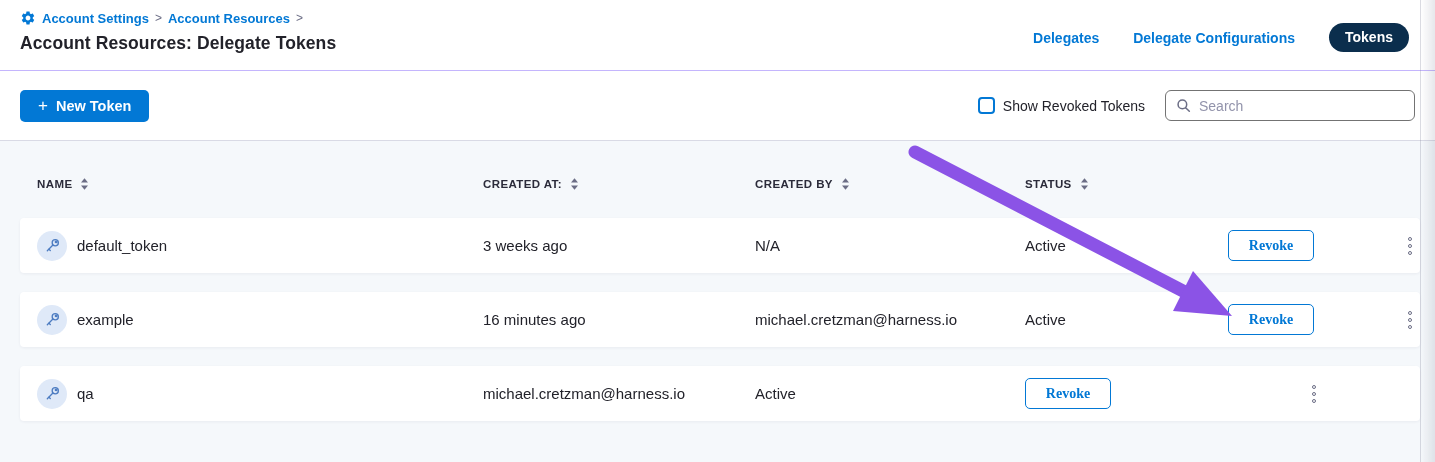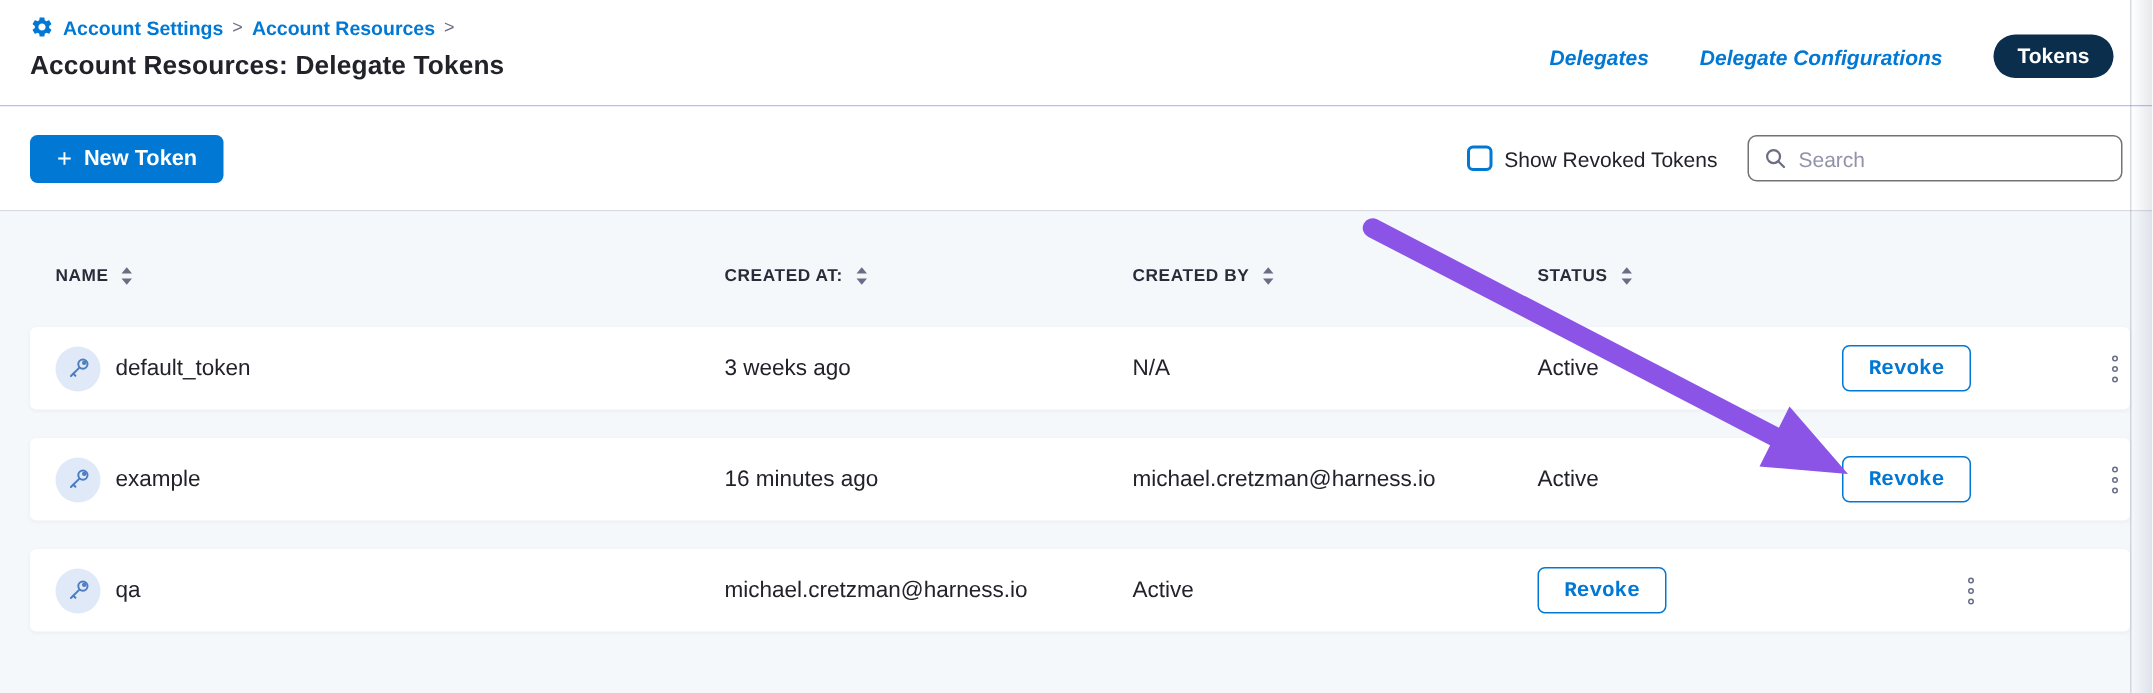--- a/index.html
+++ b/index.html
@@ -8,21 +8,21 @@
   .screen { position: relative; width: 1435px; height: 462px; overflow: hidden; background: #fff; }
 
   
   .page-header { height: 71px; border-bottom: 1px solid #c4b5fd; display: flex; justify-content: space-between; align-items: flex-start; padding: 10px 26px 0 20px; }
   .breadcrumb { display: flex; align-items: center; gap: 6px; font-size: 13px; font-weight: 600; }
   .breadcrumb a { color: #0278d5; text-decoration: none; cursor: pointer; }
   .crumb-sep { color: #6b6d85; font-size: 12px; font-weight: 400; }
   .page-title { font-size: 17.5px; font-weight: 700; color: #22222a; margin-top: 7px; letter-spacing: .1px; }
   .gear-icon { width: 16px; height: 16px; display: inline-block; flex: 0 0 auto; }
   .top-nav { display: flex; align-items: center; gap: 34px; margin-top: 13px; }
-  .top-nav .nav-link { color: #0278d5; font-size: 14px; font-weight: 700; text-decoration: none; cursor: pointer; font-style: italic; }
+  .top-nav .nav-link { color: #0278d5; font-size: 14px; font-weight: 700; text-decoration: none; cursor: pointer; }
   .nav-pill { background: #0b2e4d; color: #fff; font-size: 14px; font-weight: 700; padding: 6px 16px 7px; border-radius: 999px; cursor: pointer; }
 
   
   .toolbar { height: 70px; border-bottom: 1px solid #d9dae5; display: flex; align-items: center; justify-content: space-between; padding: 0 20px; background: #fff; }
   .btn-primary { display: inline-flex; align-items: center; gap: 8px; background: #0278d5; color: #fff; border: none; border-radius: 5px; height: 32px; padding: 0 18px; font-size: 14.5px; font-weight: 600; font-family: inherit; cursor: pointer; }
   .btn-primary .plus { font-size: 17px; font-weight: 400; line-height: 1; }
   .toolbar-right { display: flex; align-items: center; gap: 20px; }
   .checkbox-group { display: flex; align-items: center; gap: 8px; cursor: pointer; }
   .checkbox { width: 17px; height: 17px; border: 2px solid #0278d5; border-radius: 4px; background: #fff; flex: 0 0 auto; }
   .checkbox-label { font-size: 14px; color: #22222a; }
@@ -34,21 +34,21 @@
   .table-area { height: 321px; background: #f5f8fb; padding-top: 30px; }
   .grid-cols { display: grid; grid-template-columns: 446px 272px 270px 203px 132px 1fr; align-items: center; }
   .table-head { margin: 0 15px 0 20px; padding-left: 17px; height: 26px; }
   .th { display: flex; align-items: center; gap: 8px; font-size: 11.5px; font-weight: 700; color: #2b2b3a; letter-spacing: .4px; }
   .sort-btn { display: inline-flex; cursor: pointer; }
   .row-card { margin: 0 15px 19px 20px; margin-top: 21px; background: #fff; border-radius: 4px; height: 55px; padding-left: 17px; box-shadow: 0 1px 3px rgba(40,41,61,.06); }
   .row-card + .row-card { margin-top: 0; }
   .cell { font-size: 15px; color: #22222a; }
   .name-cell { display: flex; align-items: center; gap: 10px; }
   .key-avatar { width: 30px; height: 30px; border-radius: 50%; background: #dfe9f8; display: flex; align-items: center; justify-content: center; flex: 0 0 auto; }
-  .btn-revoke { width: 86px; height: 31px; background: #fff; border: 1.5px solid #0278d5; color: #0278d5; border-radius: 5px; font-size: 14px; font-weight: 700; font-family: Liberation Mono, monospace; cursor: pointer; }
+  .btn-revoke { width: 86px; height: 31px; background: #fff; border: 1.5px solid #0278d5; color: #0278d5; border-radius: 5px; font-size: 14px; font-weight: 700; font-family: Liberation Serif, serif; cursor: pointer; }
   .kebab { display: flex; flex-direction: column; align-items: center; gap: 3px; justify-self: center; margin-left: 40px; cursor: pointer; padding: 4px; }
   .kebab i { width: 4px; height: 4px; border: 1.2px solid #6b6d85; border-radius: 50%; display: block; }
 
   
   .arrow-overlay { position: absolute; left: 880px; top: 130px; width: 380px; height: 210px; pointer-events: none; z-index: 10; }
 
   
   .scroll-gutter { position: absolute; top: 0; right: 0; width: 15px; height: 462px; background: linear-gradient(to right, rgba(255,255,255,0), rgba(120,125,145,.18)); border-left: 1px solid rgba(120,125,145,.12); }
 </style>
 </head>

